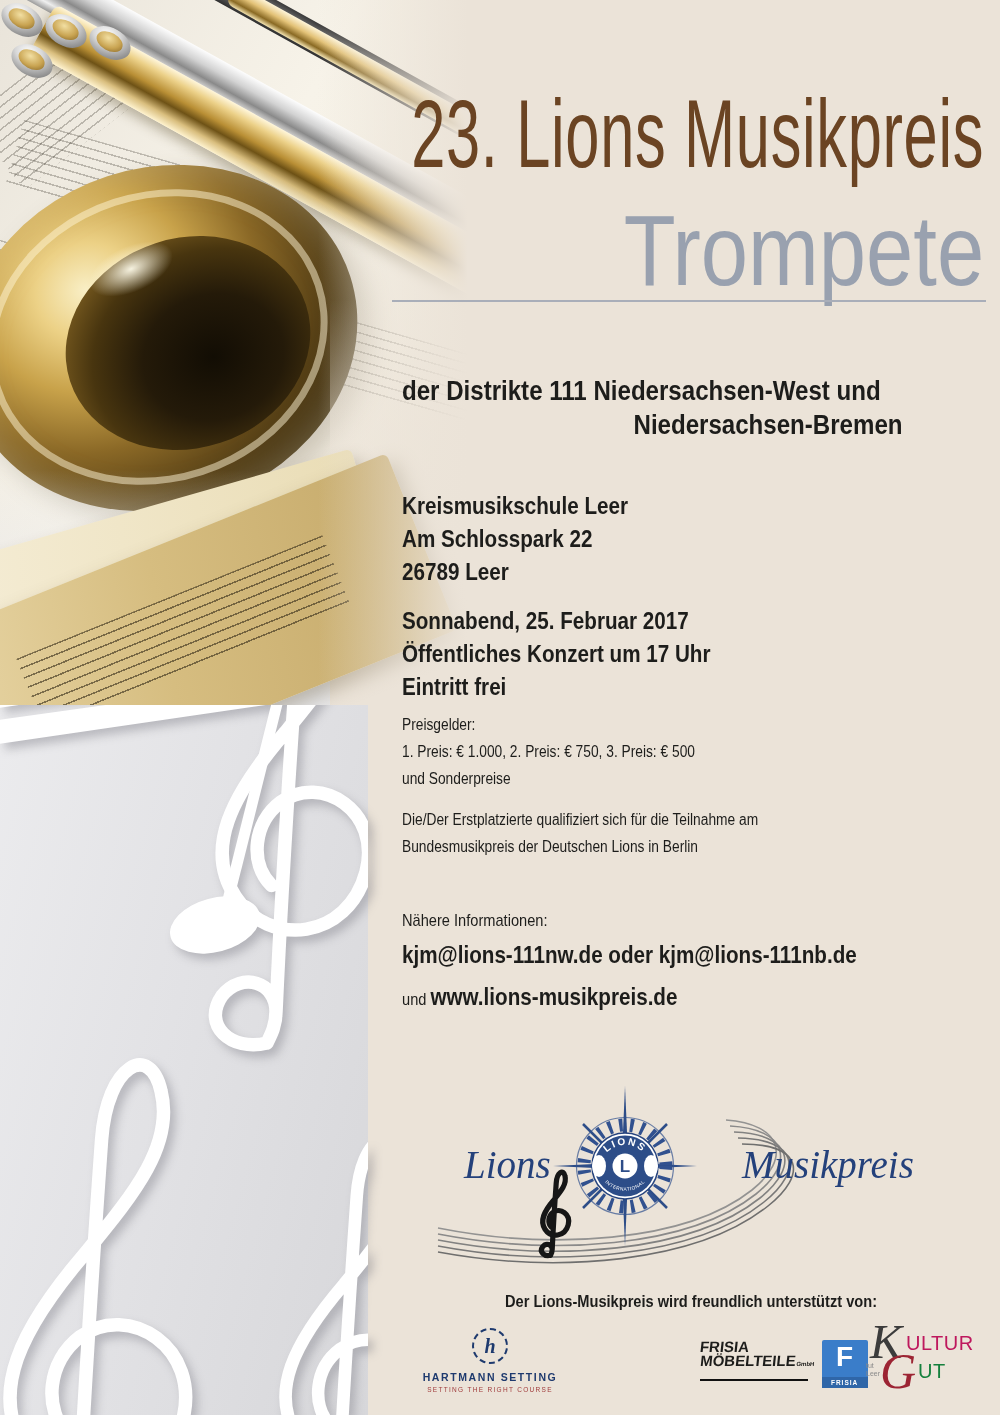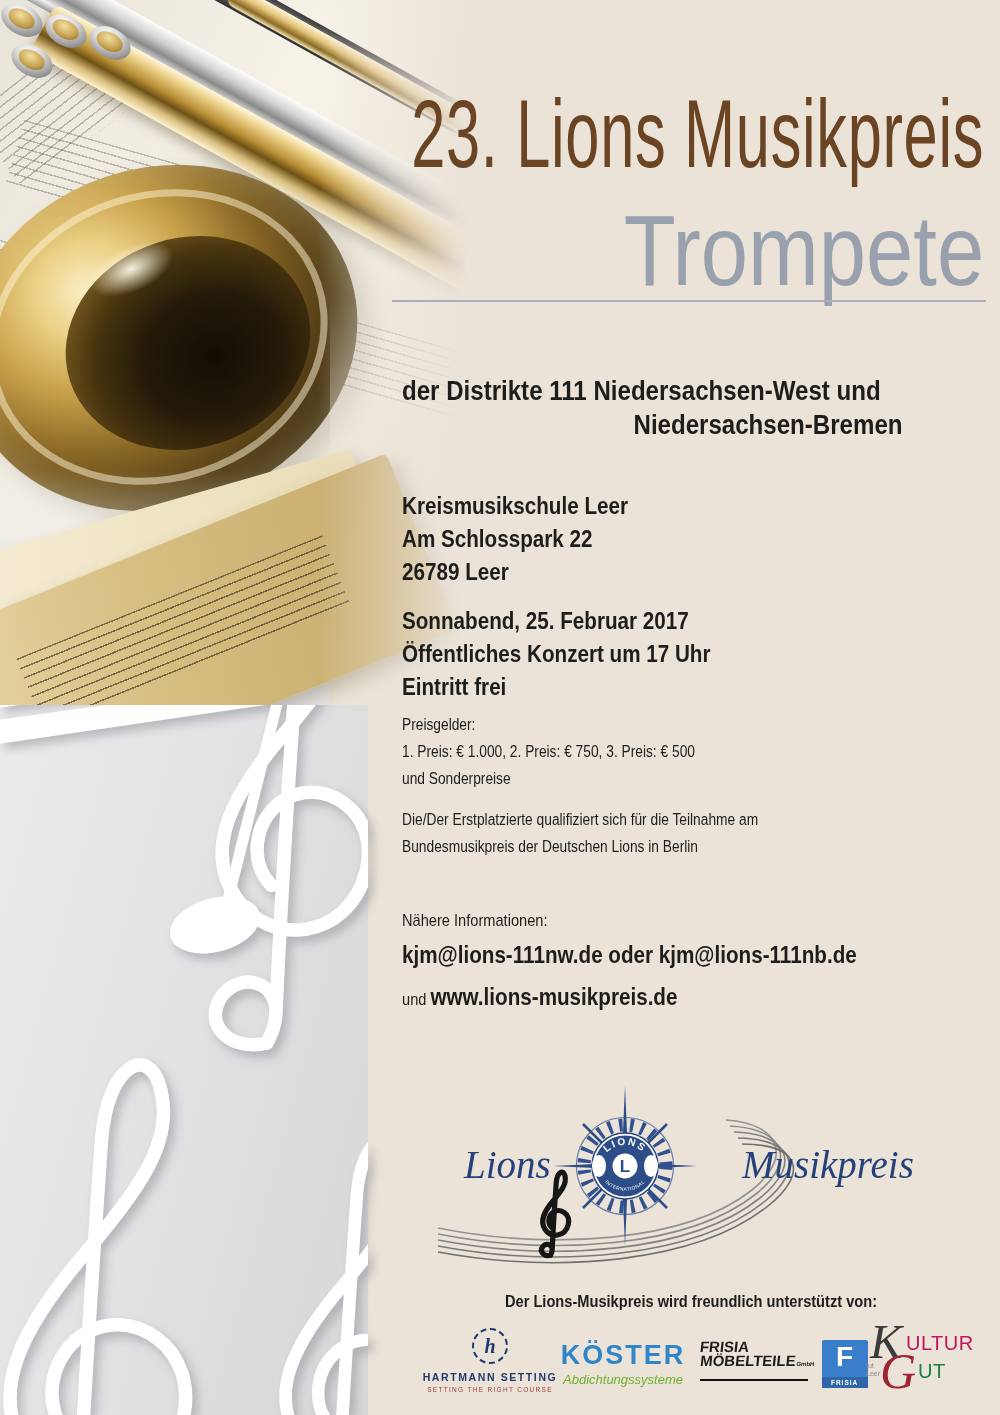--- a/index.html
+++ b/index.html
@@ -257,24 +257,20 @@
   <div class="supported abs">Der Lions-Musikpreis wird freundlich unterstützt von:</div>
 
   <div class="hartmann abs">
     <div class="h-circle">
       <span>h</span>
     </div>
     <div class="h-name">HARTMANN SETTING</div>
     <div class="h-tag">SETTING THE RIGHT COURSE</div>
   </div>
 
-  <div class="koester abs">
-    <div class="k-name">KÖSTER</div>
-    <div class="k-sub">Abdichtungssysteme</div>
-  </div>
 
   <div class="frisia abs">
     <div>
       <div class="f-l1">FRISIA</div>
       <div class="f-l2"><span>MÖBELTEILE</span><span class="f-gmbh">GmbH</span></div>
       <div class="f-rule"></div>
     </div>
     <div class="f-badge">
       <div class="f-F">F</div>
       <div class="f-badge-text">FRISIA</div>

